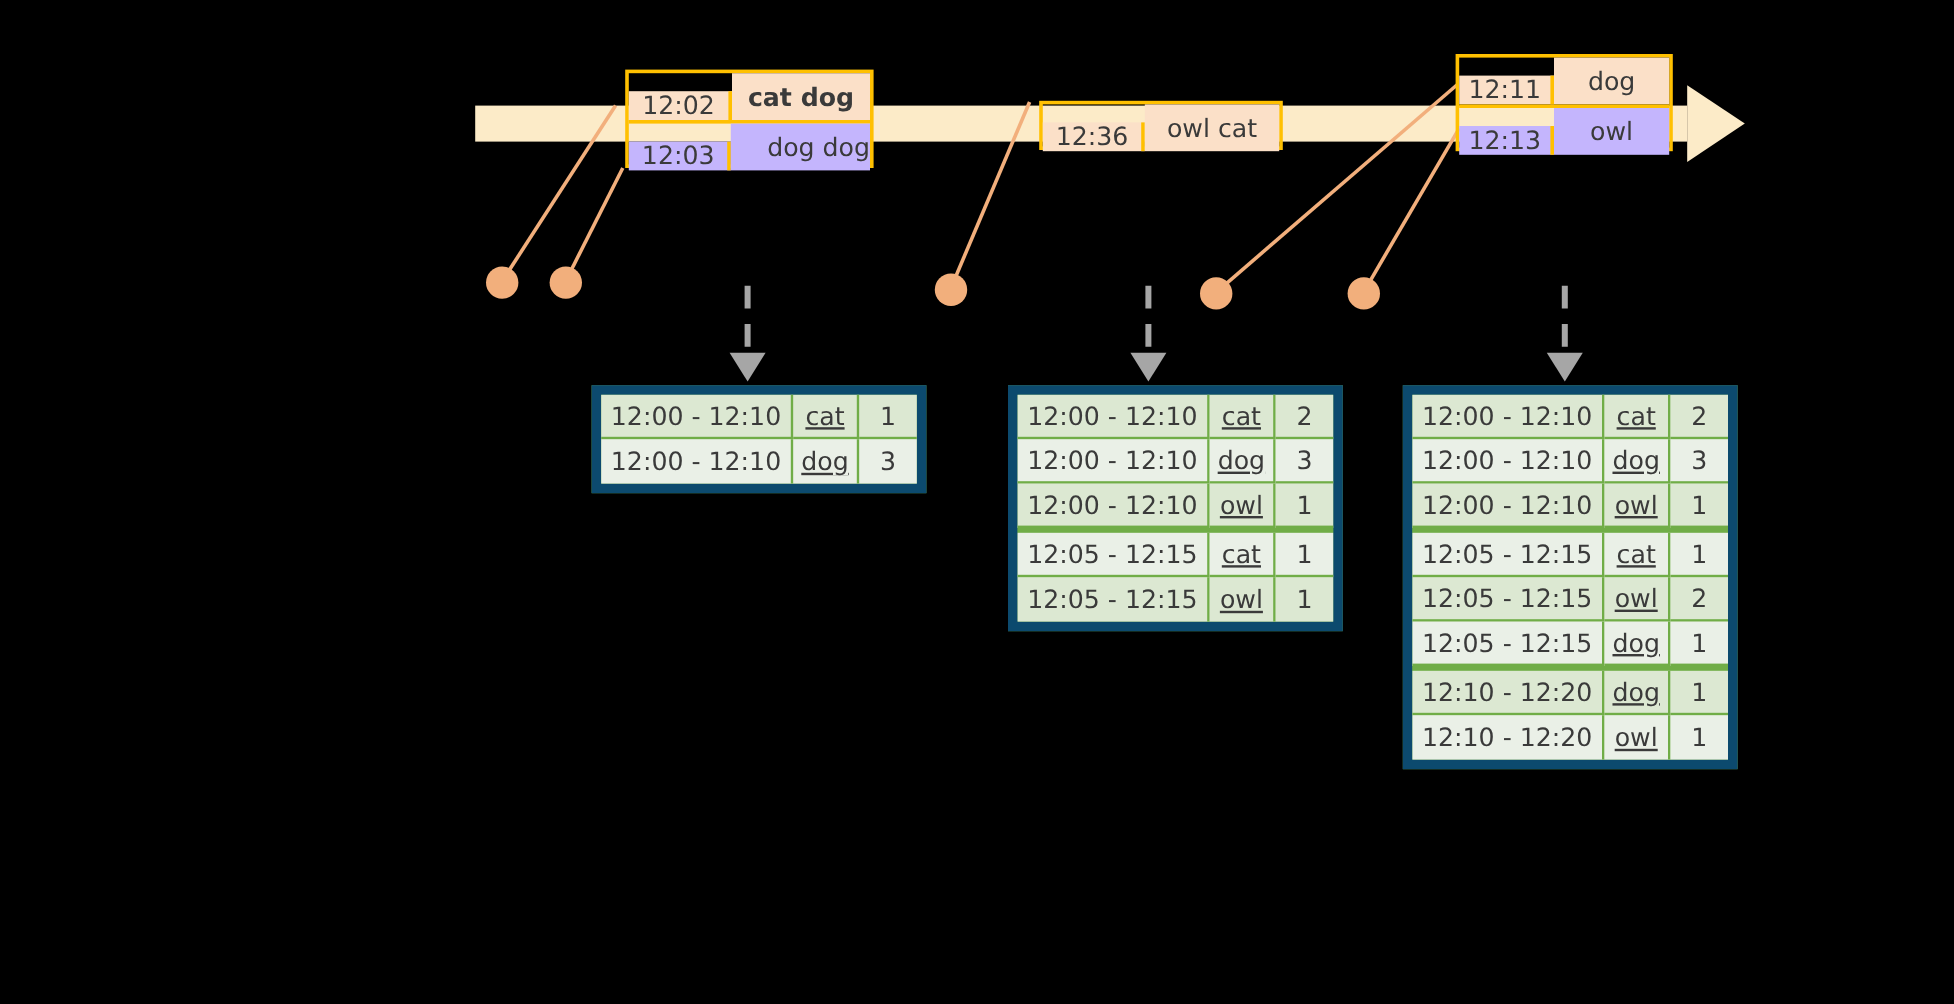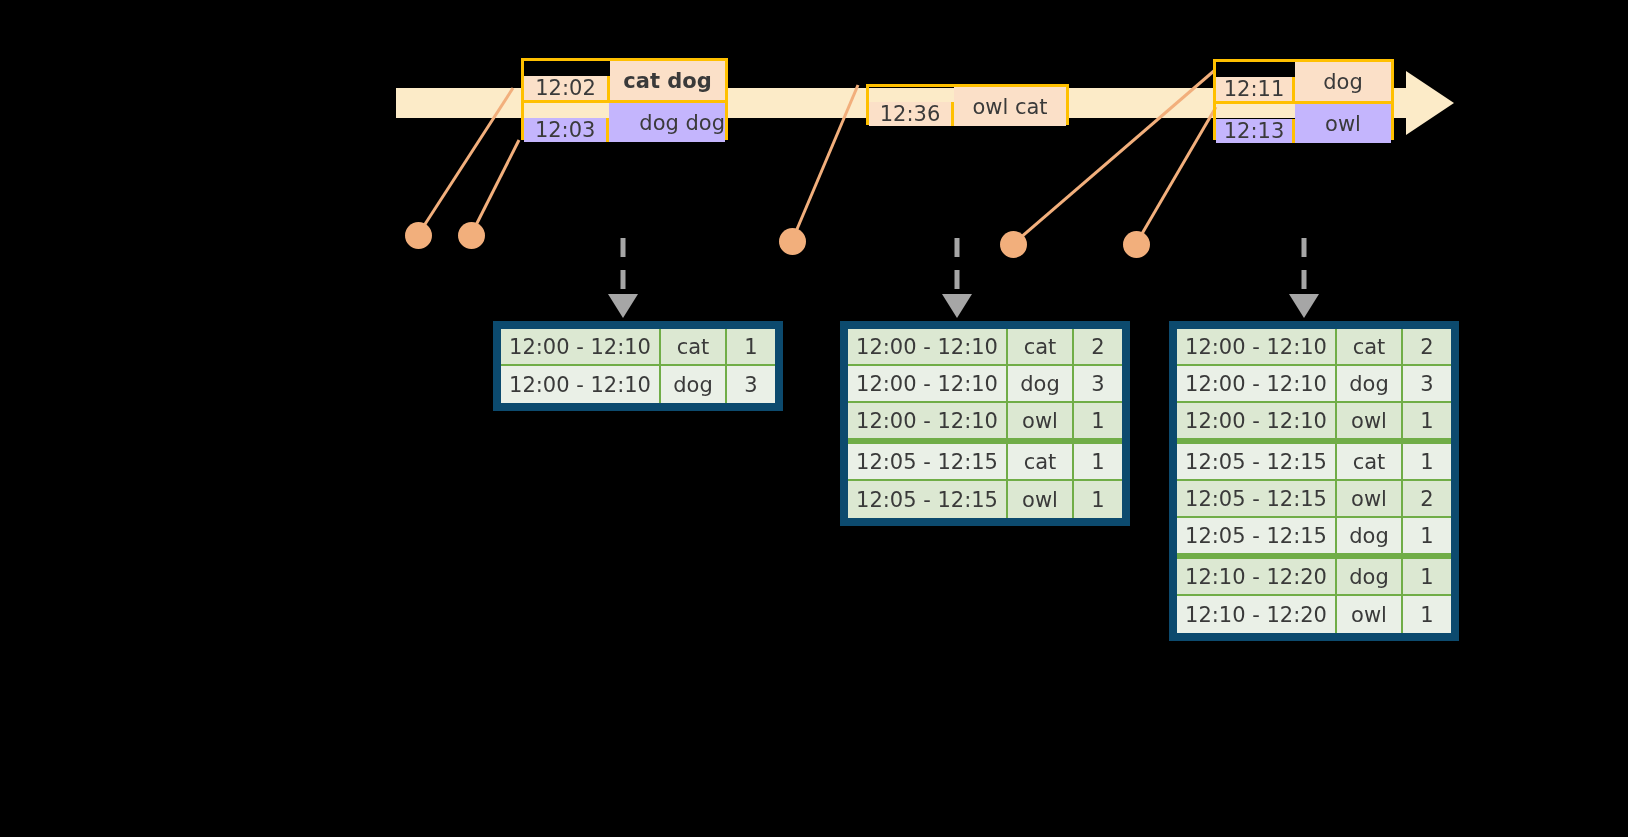--- a/index.html
+++ b/index.html
@@ -54,21 +54,21 @@
     justify-content:center;color:#3a3a3a;font-size:21px;white-space:nowrap;
     font-family:"DejaVu Sans", sans-serif;
     border-right:2px solid #70AD47;border-bottom:2px solid #70AD47;
   }
   .rrow .rc:last-child{border-right:none;}
   .rrow:last-child .rc{border-bottom:none;}
   .rrow.shade .rc{background:#DCE8D2;}
   .rrow.light .rc{background:#EAF0E7;}
   .rrow.sep{border-top:4px solid #70AD47;}
   .rc.c-win{width:160px;}
-  .rc.c-key{width:66px;}
+  .rc.c-key{width:55px;text-decoration:underline;}
   .rc.c-val{width:48px;}
 
   
   .dash{position:absolute;}
 </style>
 </head>
 <body>
 
 <div id="stage">
 
@@ -102,21 +102,21 @@
     </div>
   </div>
 
   <div class="evt" style="left:866px;top:84px;width:203px;height:41px;">
     <div class="evt-row shade">
       <div class="cell time" style="width:85px;">12:36</div>
       <div class="cell" style="flex:1;">owl cat</div>
     </div>
   </div>
 
-  <div class="evt" style="left:1213px;top:59px;width:181px;height:81px;">
+  <div class="evt" style="left:1213px;top:45px;width:181px;height:81px;">
     <div class="evt-row shade">
       <div class="cell time" style="width:79px;">12:11</div>
       <div class="cell" style="flex:1;">dog</div>
     </div>
     <div class="evt-row light">
       <div class="cell time" style="width:79px;">12:13</div>
       <div class="cell" style="flex:1;">owl</div>
     </div>
   </div>
 

